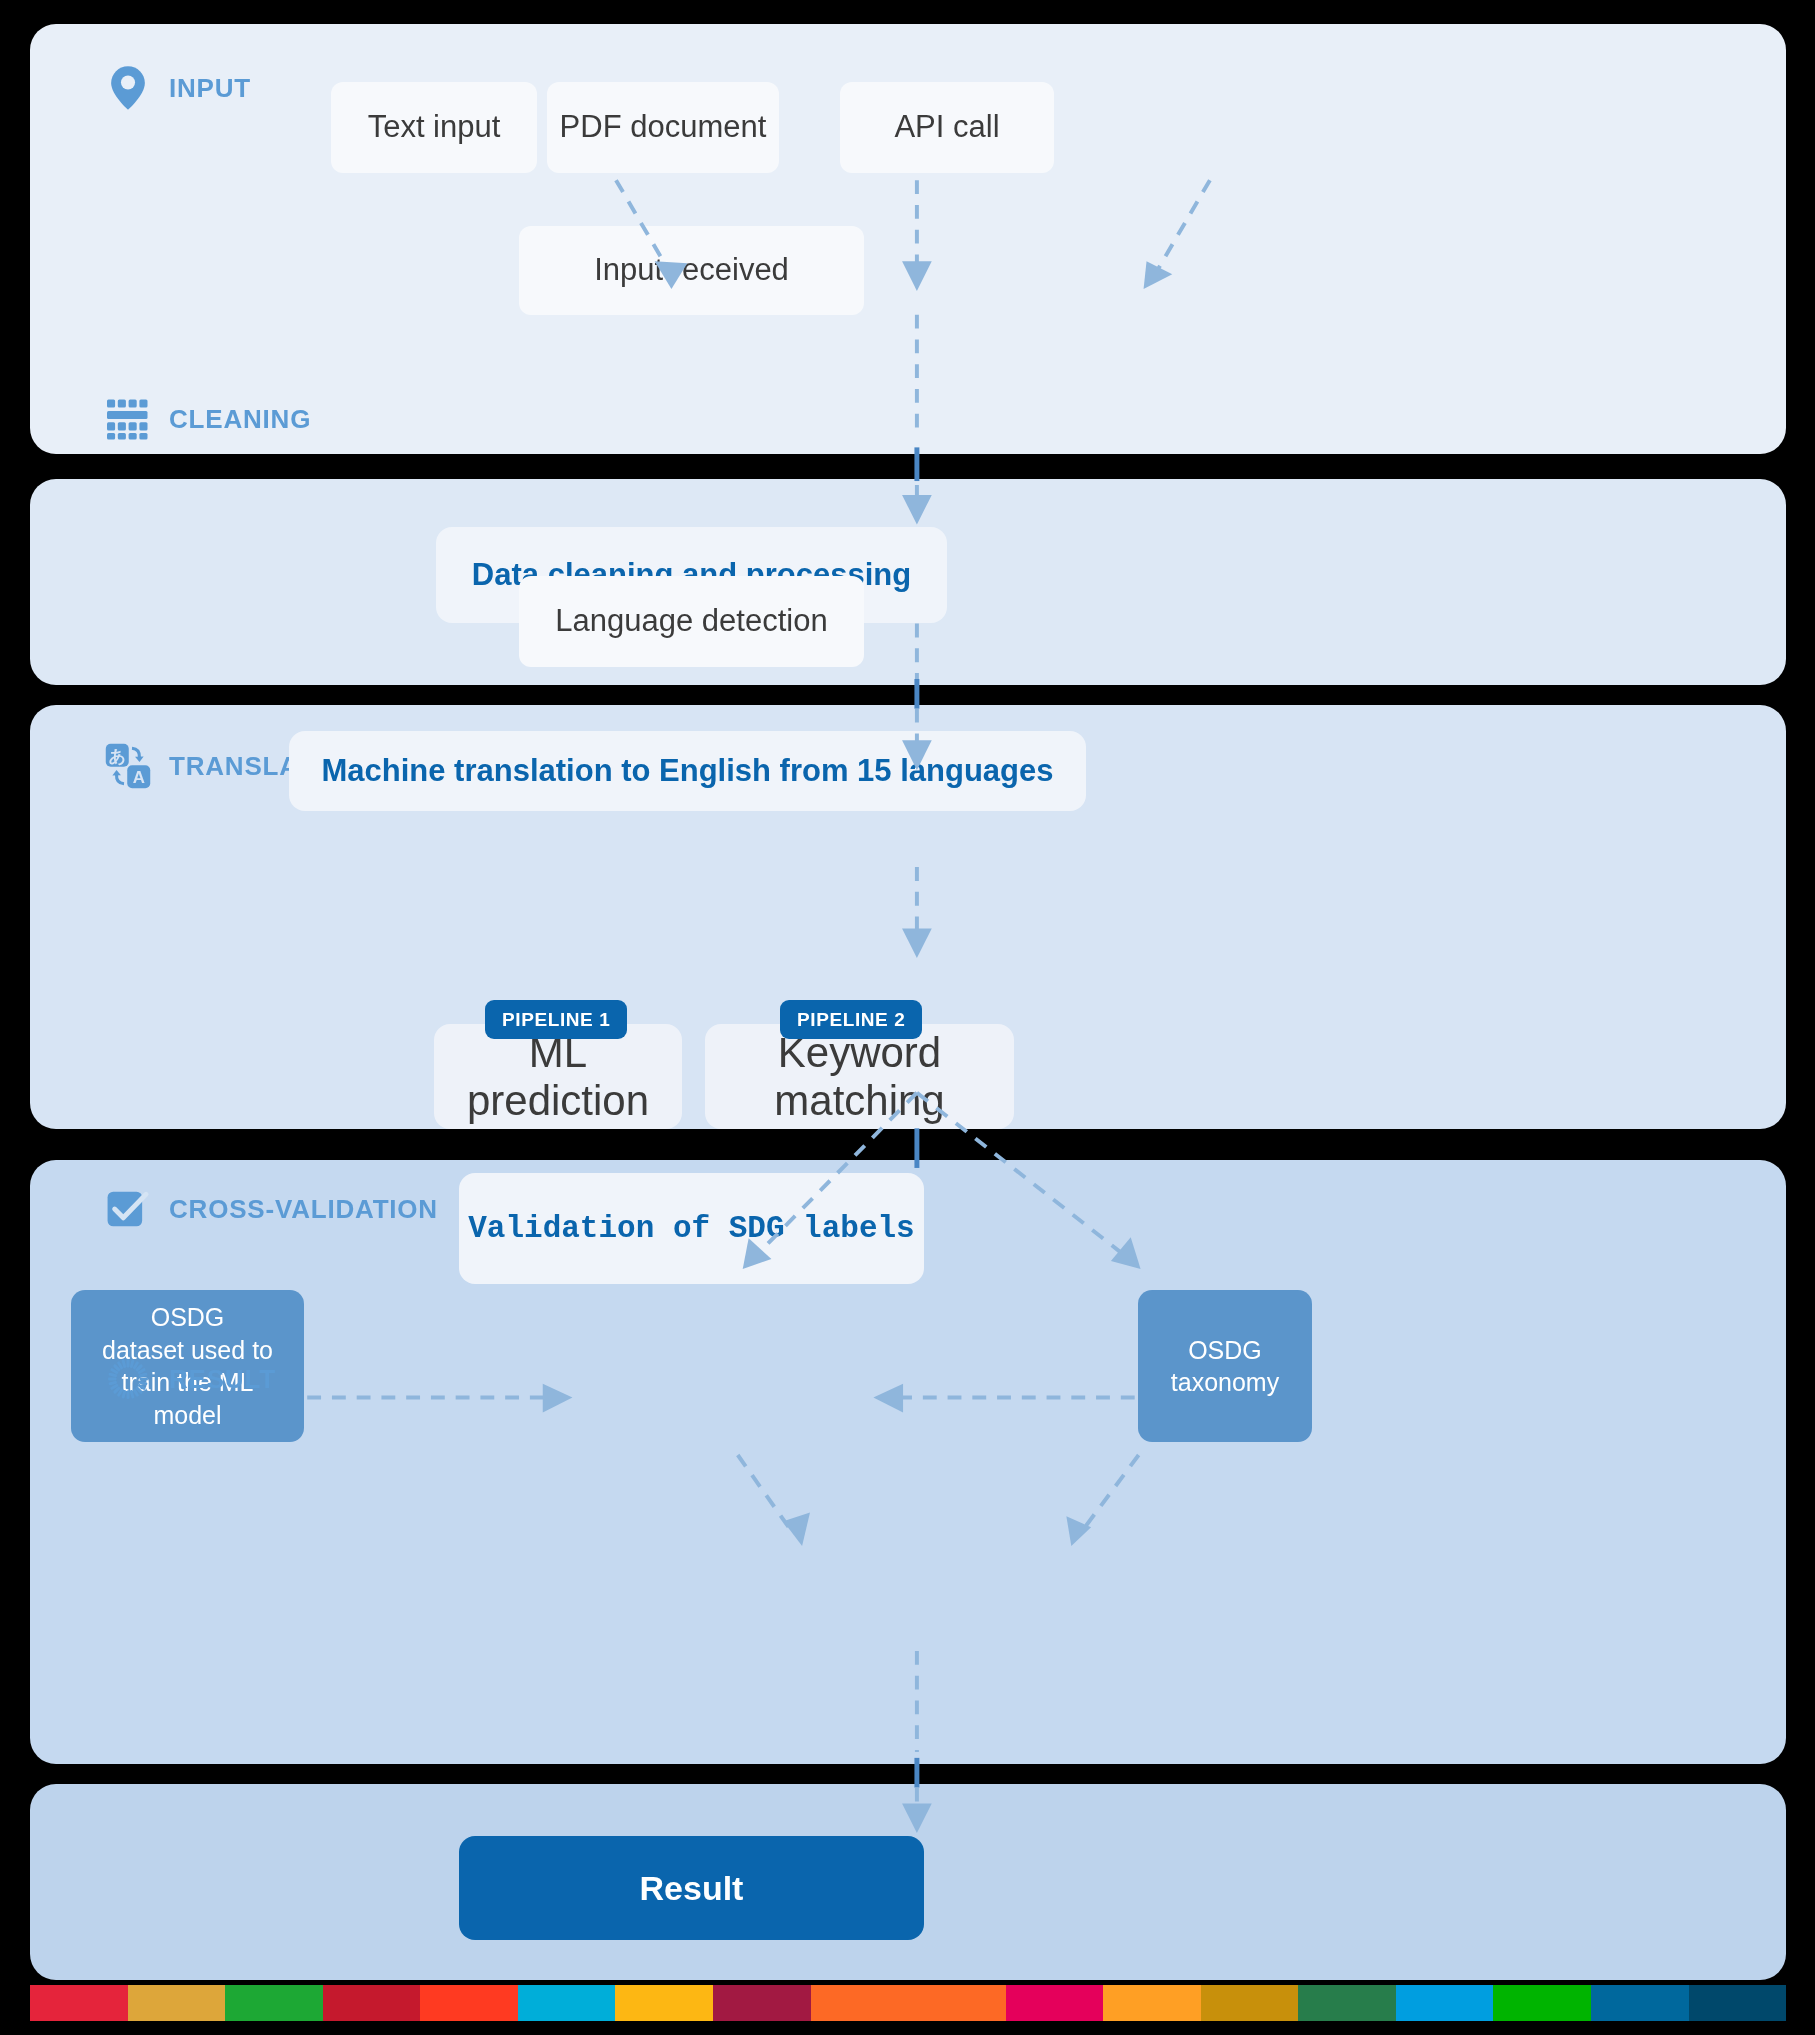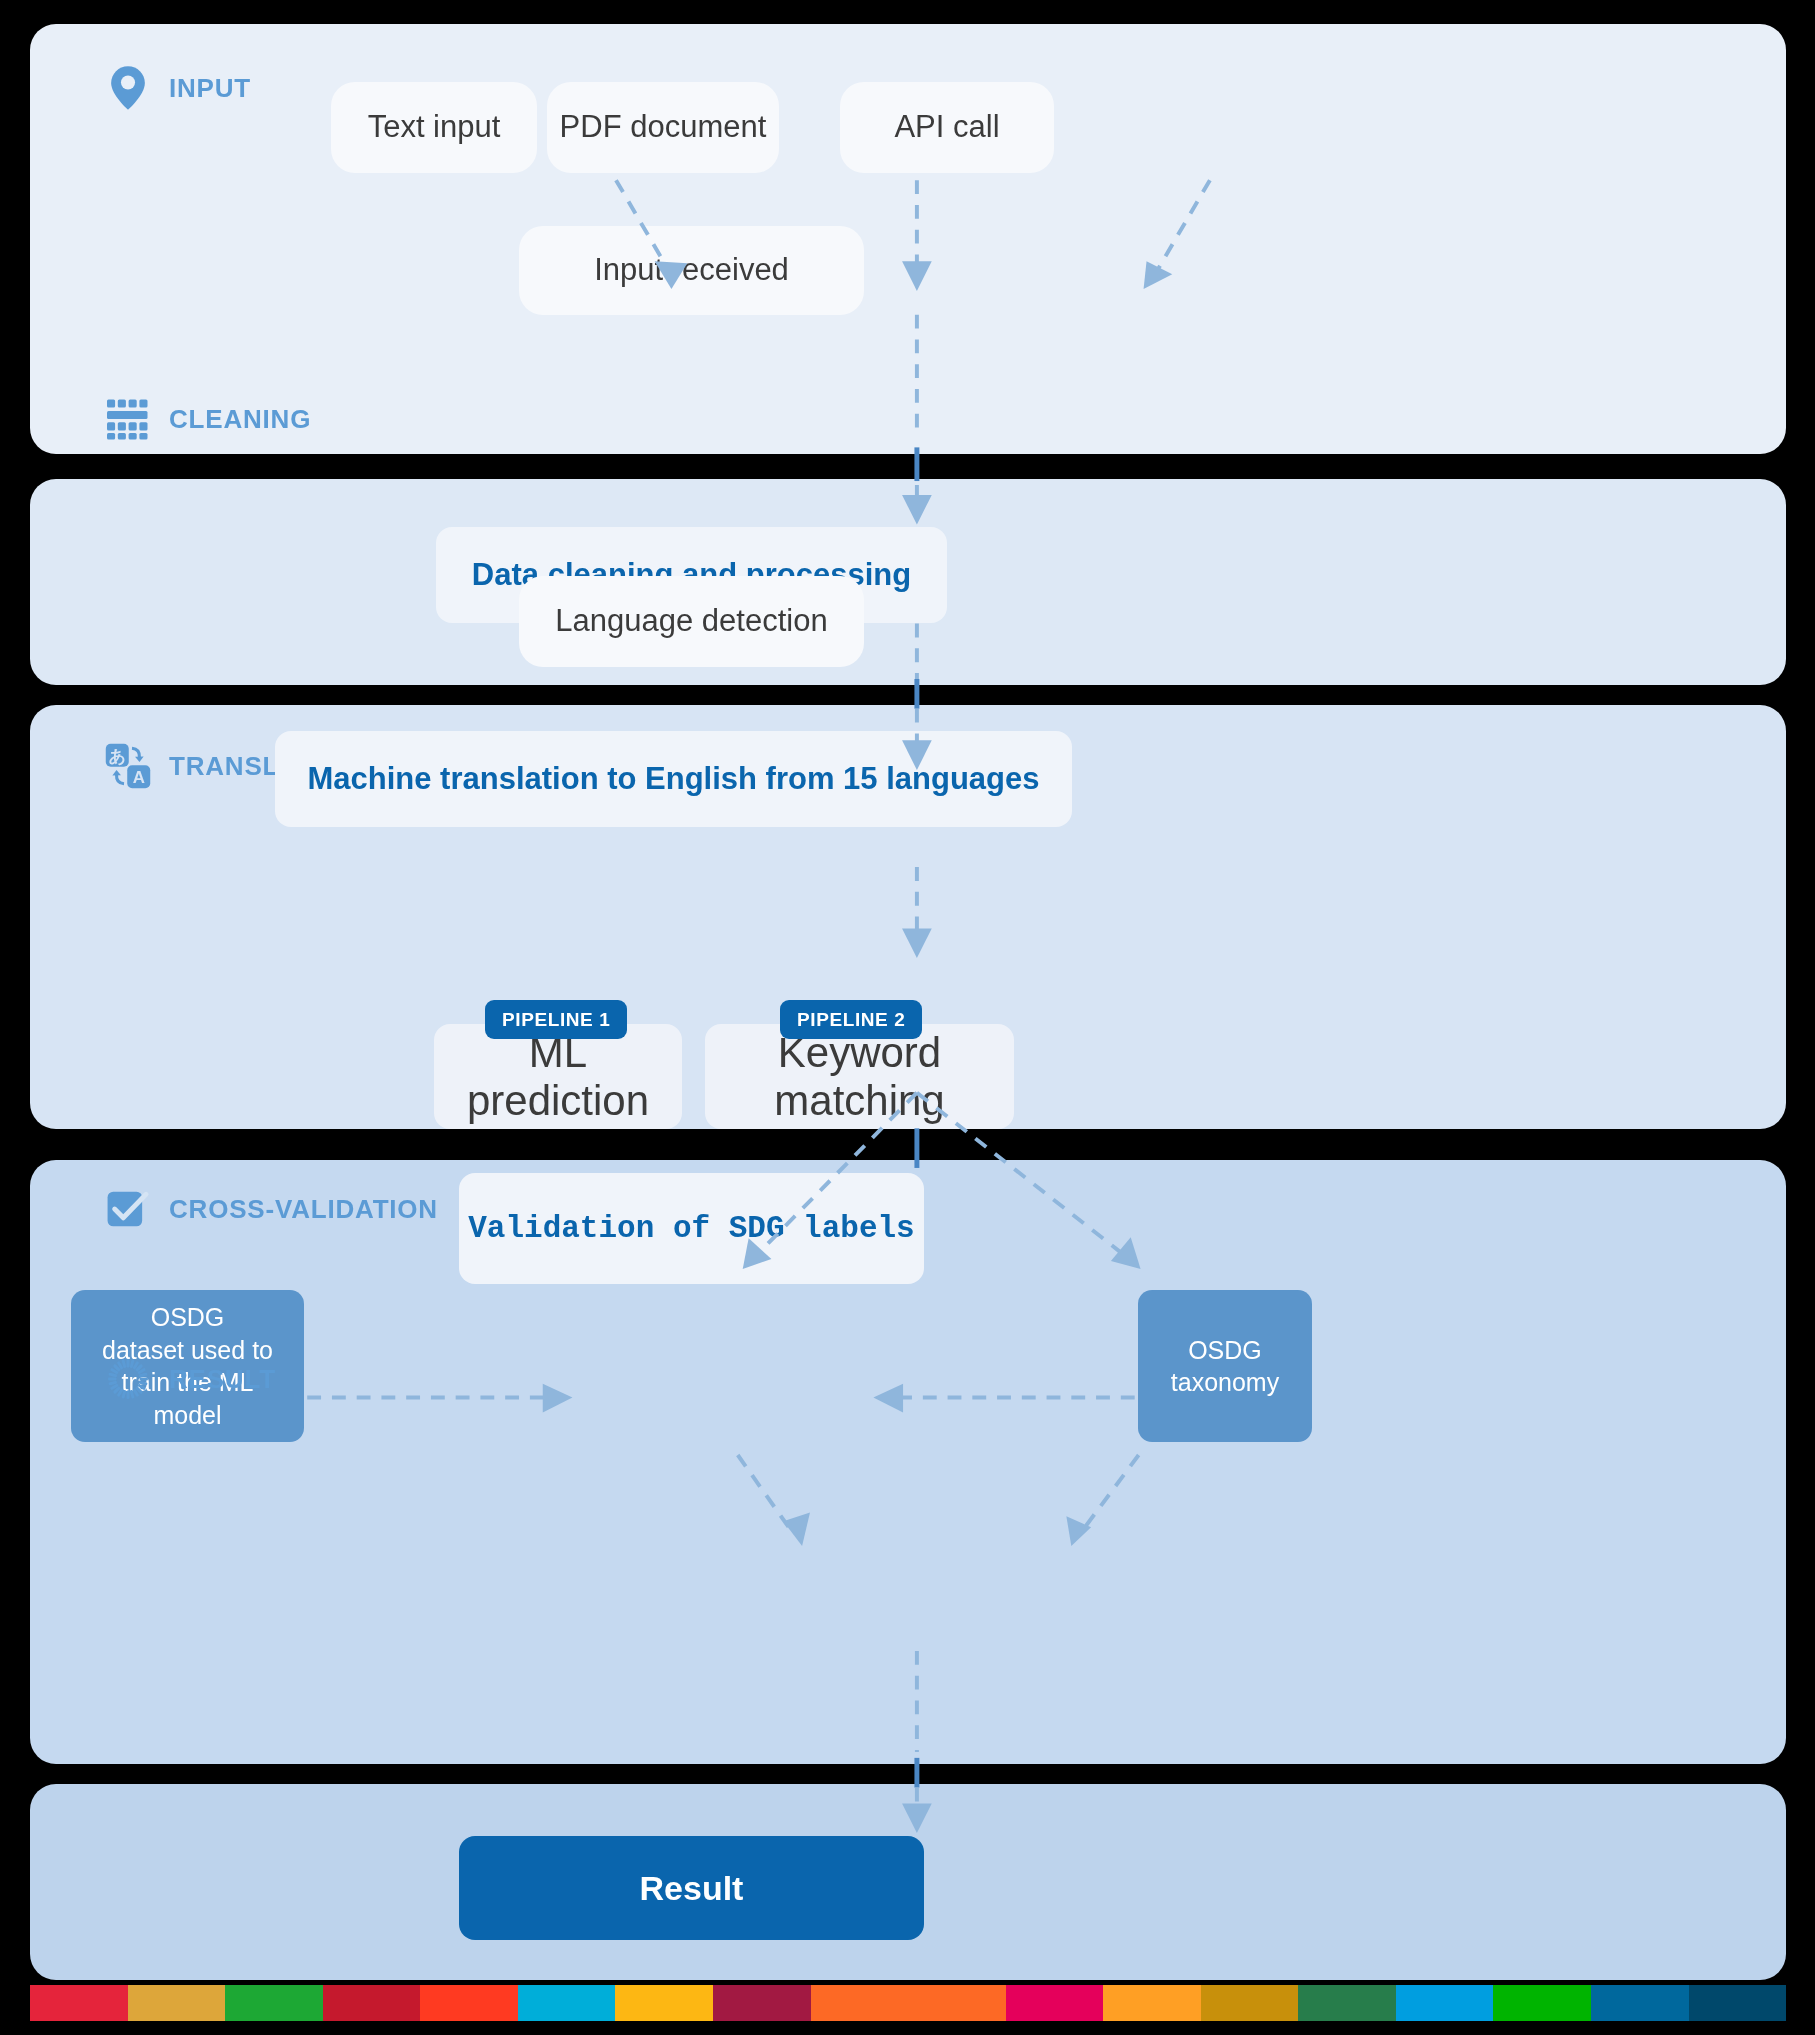--- a/index.html
+++ b/index.html
@@ -58,21 +58,21 @@
   }
 
   
   .node {
     position: absolute;
     box-sizing: border-box;
     display: flex;
     align-items: center;
     justify-content: center;
     text-align: center;
-    border-radius: 24px;
+    border-radius: 12px;
   }
   .node-light {
     background: #f7f9fc;
     color: #3b3b3b;
     font-size: 31px;
     font-weight: normal;
     line-height: 1.25;
   }
   .node-emph {
     background: #f0f4fa;
@@ -211,21 +211,21 @@
         <path d="M19.6 9.0 l2.9 3.4 l2.7 -3.6" fill="#5b9bd5"></path>
         <path d="M12.4 26.6 q-5.2 -0.4 -4.9 -6.2" stroke="#5b9bd5" stroke-width="2" fill="none"></path>
         <path d="M10.4 21.0 l-2.9 -3.4 l-2.7 3.6" fill="#5b9bd5"></path>
       </svg>
     </div>
     <div class="sec-label">TRANSLATION</div>
   </div>
 
   <div class="node node-light" style="left:519px; top:576px; width:345px; height:91px;">Language detection</div>
 
-  <div class="node node-emph" style="left:275px; top:731px; width:797px; height:96px;">Machine translation to English from 15 languages</div>
+  <div class="node node-emph" style="left:289px; top:731px; width:797px; height:80px;">Machine translation to English from 15 languages</div>
 
   <div class="panel panel-crossval"></div>
 
   <div class="sec-head" style="left:57px; top:1186px;">
     <div class="sec-icon">
       <svg width="44" height="44" viewBox="0 0 28 28" aria-hidden="true">
         <rect x="1" y="3" width="22" height="22" rx="3.6" fill="#5b9bd5"></rect>
         <path d="M5.5 14 L11 19.6 L25.5 4.6" stroke="#d5e4f4" stroke-width="3.1" fill="none" stroke-linecap="round" stroke-linejoin="round"></path>
       </svg>
     </div>

